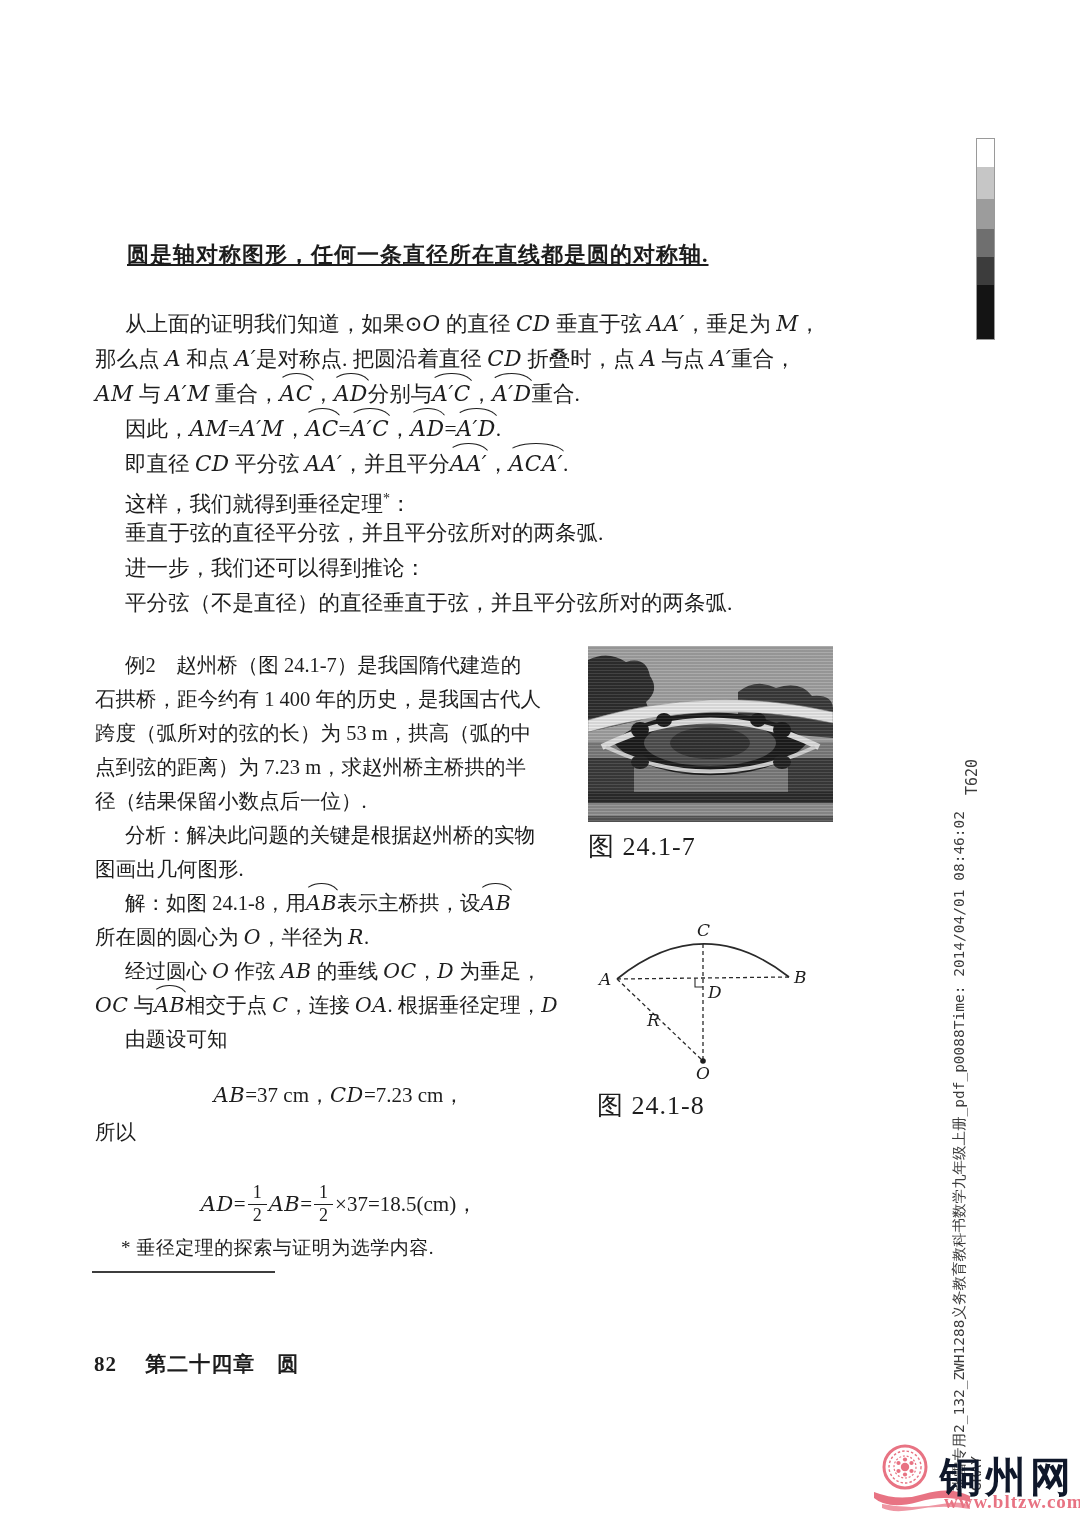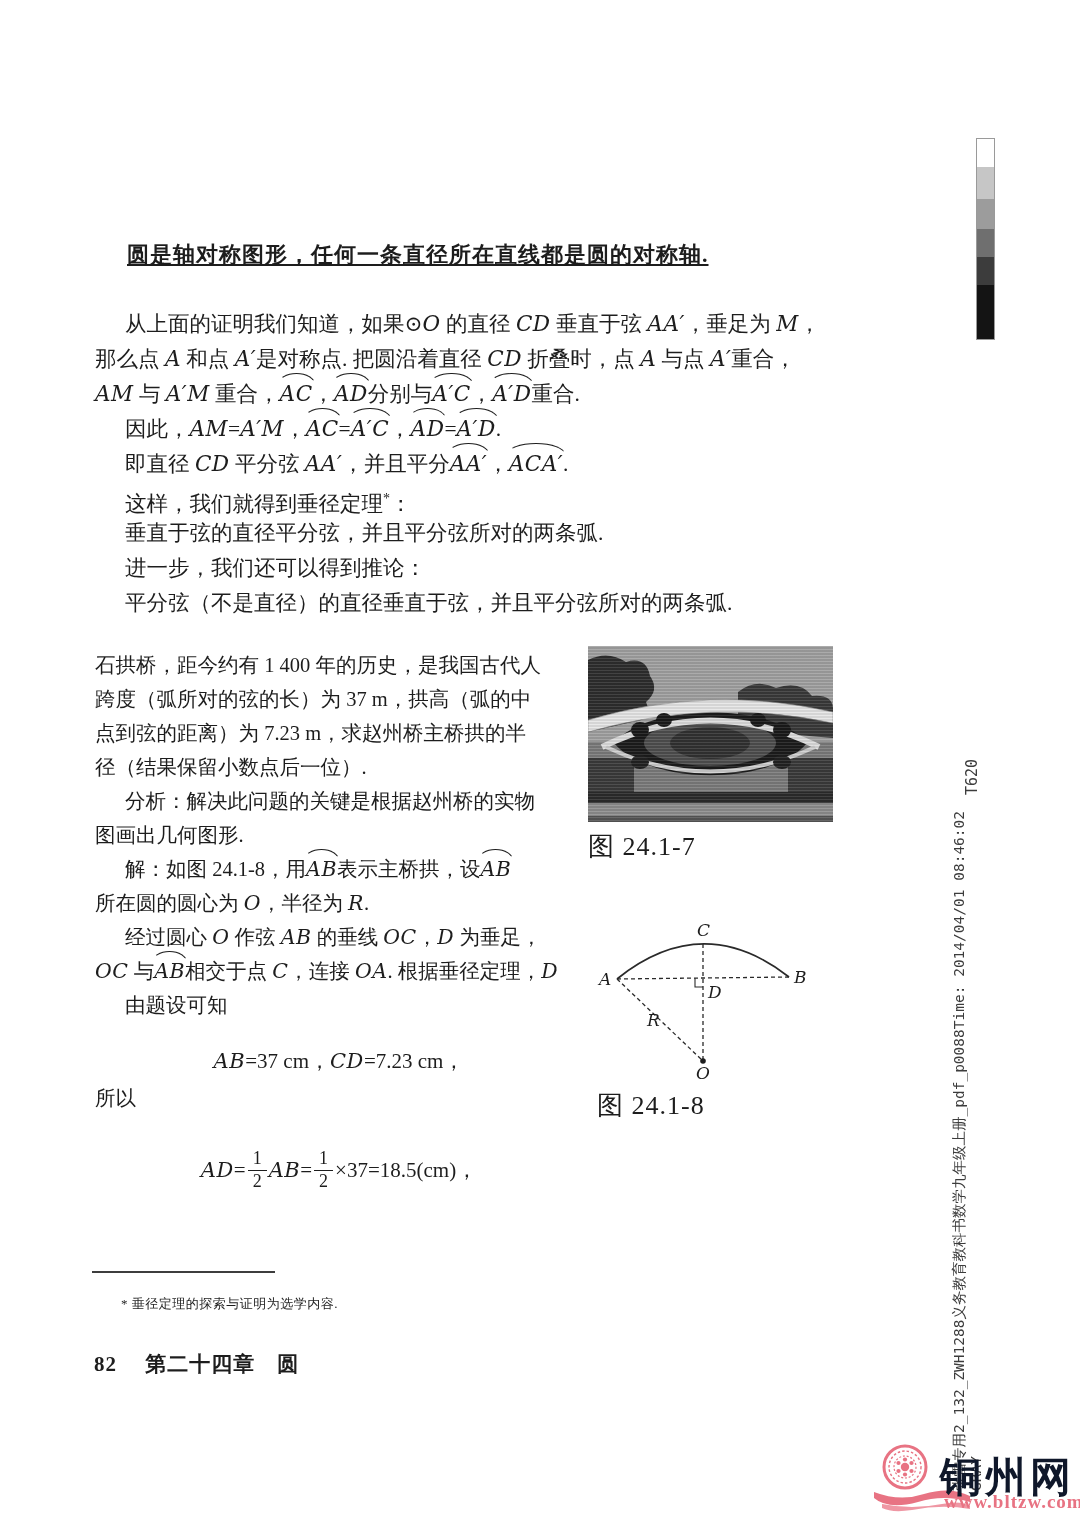--- a/index.html
+++ b/index.html
@@ -45,21 +45,21 @@
   .photo-frame::after {
     content:""; position:absolute; inset:0; pointer-events:none;
     background:repeating-linear-gradient(to bottom,
       rgba(255,255,255,0.10) 0 1px, rgba(0,0,0,0.08) 1px 3px);
   }
   .fig-diagram { left:597px; top:922px; width:212px; }
   .fig-caption { text-align:left; font-size:26px; margin-top:7px; letter-spacing:1px; }
   .fig-diagram .fig-caption { margin-top:2px; }
   
   .footnote-rule { position:absolute; left:92px; top:1271px; width:183px; height:2px; background:#3d3d3d; }
-  .footnote { position:absolute; left:121px; top:1295px; font-size:13px; letter-spacing:0.5px; }
+  .footnote { position:absolute; left:121px; top:1235px; font-size:19px; letter-spacing:0.5px; }
   .footer { position:absolute; left:94px; top:1350px; font-size:21px; font-weight:bold; letter-spacing:1px; }
   .footer .chapter { margin-left:22px; }
   
   .calibration-bar {
     position:absolute; left:976px; top:138px; width:19px; height:202px;
     border:1px solid #9a9a9a;
     background:linear-gradient(to bottom,
       #ffffff 0 14%, #c6c6c6 14% 30%, #9c9c9c 30% 45%,
       #6f6f6f 45% 59%, #3c3c3c 59% 73%, #141414 73% 100%);
   }
@@ -101,22 +101,23 @@
       <div class="tline indent"><span>因此，</span><span class="i">AM</span><span>=</span><span class="i">A′M</span><span>，</span><span class="i arc">AC</span><span>=</span><span class="i arc">A′C</span><span>，</span><span class="i arc">AD</span><span>=</span><span class="i arc">A′D</span><span>.</span></div>
       <div class="tline indent"><span>即直径 </span><span class="i">CD</span><span> 平分弦 </span><span class="i">AA′</span><span>，并且平分</span><span class="i arc">AA′</span><span>，</span><span class="i arc">ACA′</span><span>.</span></div>
       <div class="tline indent"><span>这样，我们就得到垂径定理</span><span class="sup">*</span><span>：</span></div>
       <div class="tline indent bold"><span>垂直于弦的直径平分弦，并且平分弦所对的两条弧.</span></div>
       <div class="tline indent"><span>进一步，我们还可以得到推论：</span></div>
       <div class="tline indent bold"><span>平分弦（不是直径）的直径垂直于弦，并且平分弦所对的两条弧.</span></div>
     </div>
 
   <div class="exampleblock">
     <div>
+        <div class="tline indent"><span class="b">例2</span><span>　赵州桥（图 24.1-7）是我国隋代建造的</span></div>
         <div class="tline"><span>石拱桥，距今约有 1 400 年的历史，是我国古代人</span></div>
-        <div class="tline"><span>跨度（弧所对的弦的长）为 37 m，拱高（弧的中</span></div>
+        <div class="tline"><span>跨度（弧所对的弦的长）为 53 m，拱高（弧的中</span></div>
         <div class="tline"><span>点到弦的距离）为 7.23 m，求赵州桥主桥拱的半</span></div>
         <div class="tline"><span>径（结果保留小数点后一位）.</span></div>
         <div class="tline indent"><span class="b">分析：</span><span>解决此问题的关键是根据赵州桥的实物</span></div>
         <div class="tline"><span>图画出几何图形.</span></div>
         <div class="tline indent"><span class="b">解：</span><span>如图 24.1-8，用</span><span class="i arc">AB</span><span>表示主桥拱，设</span><span class="i arc">AB</span></div>
         <div class="tline"><span>所在圆的圆心为 </span><span class="i">O</span><span>，半径为 </span><span class="i">R</span><span>.</span></div>
         <div class="tline indent"><span>经过圆心 </span><span class="i">O</span><span> 作弦 </span><span class="i">AB</span><span> 的垂线 </span><span class="i">OC</span><span>，</span><span class="i">D</span><span> 为垂足，</span></div>
         <div class="tline"><span class="i">OC</span><span> 与</span><span class="i arc">AB</span><span>相交于点 </span><span class="i">C</span><span>，连接 </span><span class="i">OA</span><span>. 根据垂径定理，</span><span class="i">D</span></div>
         <div class="tline indent"><span>由题设可知</span></div>
       </div>

